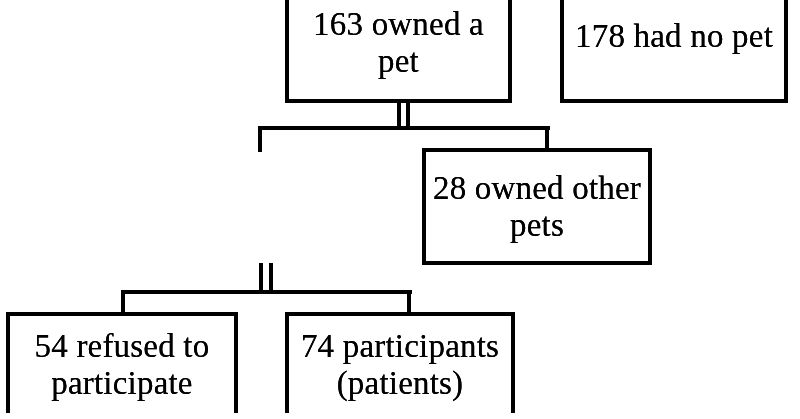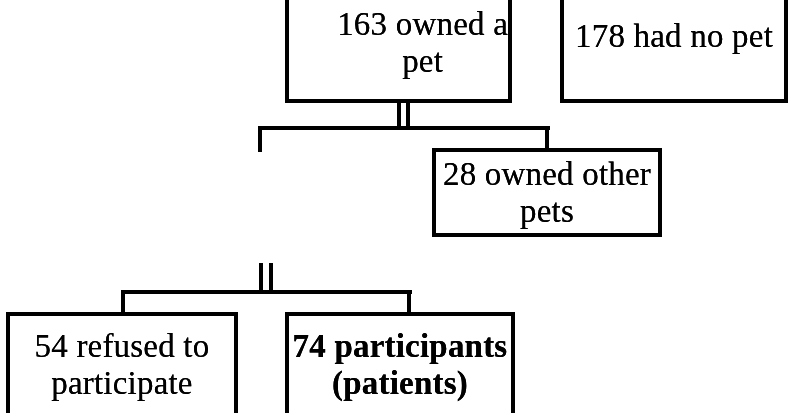--- a/index.html
+++ b/index.html
@@ -27,26 +27,26 @@
     letter-spacing: 0.2px;
     text-align: center;
     white-space: pre-wrap;
     text-shadow: 0 0 0.5px currentColor;
   }
   .line {
     position: absolute;
     background: var(--line, #000000);
   }
   
-  #b-owned-pet     { left: 285px; top: 0;     width: 227px; height: 103px; border-top: none; padding-bottom: 14px; justify-content: flex-end; }
+  #b-owned-pet     { left: 285px; top: 0;     width: 227px; height: 103px; border-top: none; padding-bottom: 14px; }
   #b-no-pet        { left: 560px; top: 0;     width: 228px; height: 103px; border-top: none; padding-bottom: 27px; }
   #b-dogs-cats     { left: 145px; top: 148px; width: 230px; height: 117px; }
-  #b-other-pets    { left: 432px; top: 148px; width: 230px; height: 89px; }
+  #b-other-pets    { left: 422px; top: 148px; width: 230px; height: 117px; }
   #b-refused       { left: 6px;   top: 312px; width: 232px; height: 101px; border-bottom: none; }
-  #b-participants  { left: 285px; top: 312px; width: 230px; height: 101px; border-bottom: none; font-weight: bold; }
+  #b-participants  { left: 285px; top: 312px; width: 230px; height: 101px; border-bottom: none; }
   
   #c1-stem-a { left: 397px; top: 99px;  width: 4px;   height: 31px; }
   #c1-stem-b { left: 406px; top: 99px;  width: 4px;   height: 31px; }
   #c1-rail   { left: 258px; top: 126px; width: 292px; height: 4px; }
   #c1-drop-l { left: 258px; top: 126px; width: 4px;   height: 26px; }
   #c1-drop-r { left: 545px; top: 126px; width: 4px;   height: 26px; }
   
   #c2-stem-a { left: 259px; top: 263px; width: 4px;   height: 31px; }
   #c2-stem-b { left: 269px; top: 263px; width: 4px;   height: 31px; }
   #c2-rail   { left: 121px; top: 290px; width: 291px; height: 4px; }

